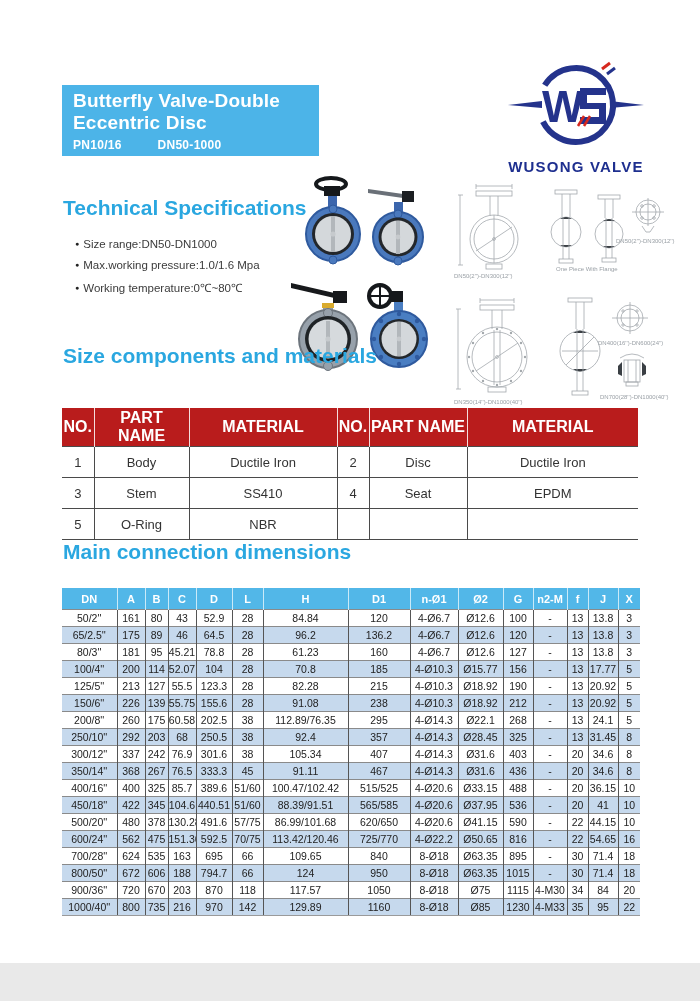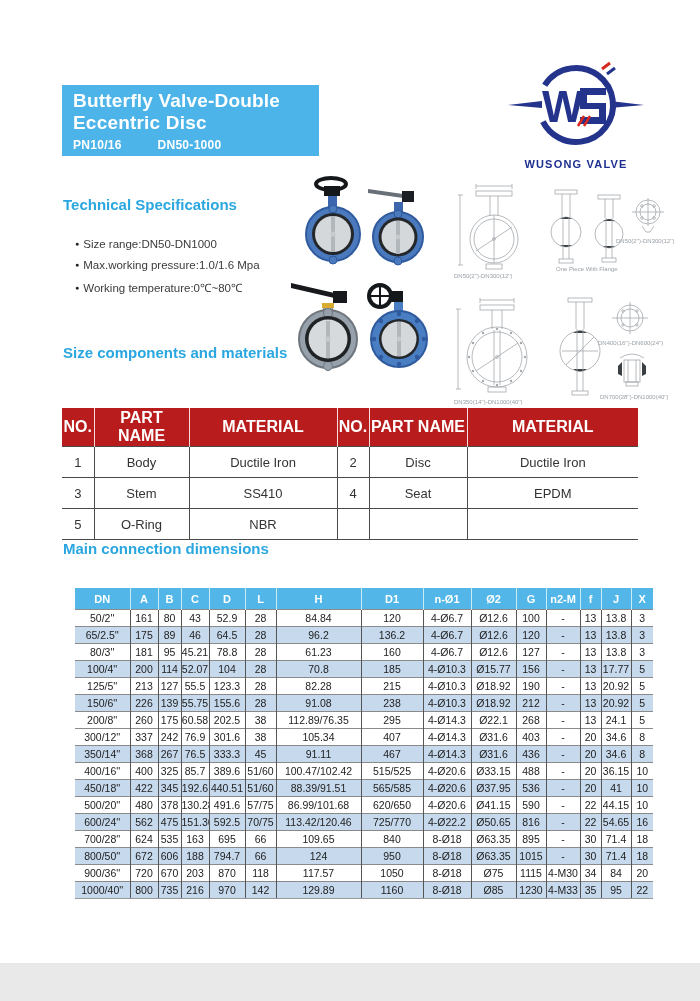--- a/index.html
+++ b/index.html
@@ -8,24 +8,24 @@
 
   
   .title-block{position:absolute;left:62px;top:85px;width:257px;height:71px;
                background:#4cb4e8;color:#fff;box-sizing:border-box;padding:5px 0 0 11px;}
   .title-line{font-size:19px;font-weight:700;line-height:21.5px;letter-spacing:.2px;}
   .subtitle{margin-top:5px;font-size:12px;font-weight:600;letter-spacing:.3px;}
   .subtitle span{display:inline-block;}
   .subtitle span + span{margin-left:32px;}
 
   .logo-wrap{position:absolute;left:494px;top:56px;width:164px;text-align:center;}
-  .brand{margin-top:0;color:#1e2f8f;font-weight:700;font-size:11px;letter-spacing:1.2px;}
+  .brand{margin-top:0;color:#1e2f8f;font-weight:700;font-size:15px;letter-spacing:1.2px;}
 
   
-  .sec-head{position:absolute;left:63px;margin:0;color:#2aa7e0;font-size:15px;font-weight:600;text-align:center;}
+  .sec-head{position:absolute;left:63px;margin:0;color:#2aa7e0;font-size:21px;font-weight:600;text-align:center;}
 
   
   .specs{position:absolute;left:63px;top:226px;margin:12px;padding:0;font-size:11.5px;color:#3b3b3b;}
   .specs li{list-style:none;margin:0 0 9px 0;}
   .specs li::before{content:"●";font-size:7px;vertical-align:2px;margin-right:4px;color:#222;}
 
   
   .fig{position:absolute;}
   .cap{position:absolute;font-size:6px;color:#9aa0a6;white-space:nowrap;}
 
@@ -35,21 +35,21 @@
   .comp-table th{background:#b91c1c;color:#fff;font-size:16px;font-weight:600;height:26px;
                  border-left:1px solid rgba(255,255,255,.85);}
   .comp-table th:first-child{border-left:none;}
   .comp-table td{font-size:13px;color:#333;height:28px;border-top:1px solid #4a4a4a;
                  border-left:1px solid #4a4a4a;background:#fff;}
   .comp-table td:first-child{border-left:none;}
   .comp-table tr:last-child td{border-bottom:1px solid #4a4a4a;}
 
   
   .dim-table{position:absolute;left:62px;top:588px;width:578px;border-collapse:collapse;
-             table-layout:fixed;text-align:center;margin-left:13px;}
+             table-layout:fixed;text-align:center;}
   .dim-table th{background:#52b7e8;color:#fff;font-size:11px;font-weight:600;height:21px;
                 border-left:1px solid rgba(255,255,255,.7);padding:0;}
   .dim-table th:first-child{border-left:none;}
   .dim-table td{font-size:10.5px;color:#222;height:16px;line-height:16px;padding:0;
                 border-left:1px solid #555;border-top:1px solid #8a8a8a;background:#fff;
                 white-space:nowrap;overflow:hidden;}
   .dim-table td:first-child{border-left:none;}
   .dim-table tr.alt td{background:#c6d9ed;}
   .dim-table tr:last-child td{border-bottom:1px solid #9a9a9a;}
 </style>
@@ -510,20 +510,37 @@
           <td>112.89/76.35</td>
           <td>295</td>
           <td>4-Ø14.3</td>
           <td>Ø22.1</td>
           <td>268</td>
           <td>-</td>
           <td>13</td>
           <td>24.1</td>
           <td>5</td>
         </tr>
+        <tr class="alt">
+          <td>250/10''</td>
+          <td>292</td>
+          <td>203</td>
+          <td>68</td>
+          <td>250.5</td>
+          <td>38</td>
+          <td>92.4</td>
+          <td>357</td>
+          <td>4-Ø14.3</td>
+          <td>Ø28.45</td>
+          <td>325</td>
+          <td>-</td>
+          <td>13</td>
+          <td>31.45</td>
+          <td>8</td>
+        </tr>
         <tr>
           <td>300/12''</td>
           <td>337</td>
           <td>242</td>
           <td>76.9</td>
           <td>301.6</td>
           <td>38</td>
           <td>105.34</td>
           <td>407</td>
           <td>4-Ø14.3</td>
@@ -565,21 +582,21 @@
           <td>488</td>
           <td>-</td>
           <td>20</td>
           <td>36.15</td>
           <td>10</td>
         </tr>
         <tr class="alt">
           <td>450/18''</td>
           <td>422</td>
           <td>345</td>
-          <td>192.6</td>
+          <td>104.6</td>
           <td>440.51</td>
           <td>51/60</td>
           <td>88.39/91.51</td>
           <td>565/585</td>
           <td>4-Ø20.6</td>
           <td>Ø37.95</td>
           <td>536</td>
           <td>-</td>
           <td>20</td>
           <td>41</td>

